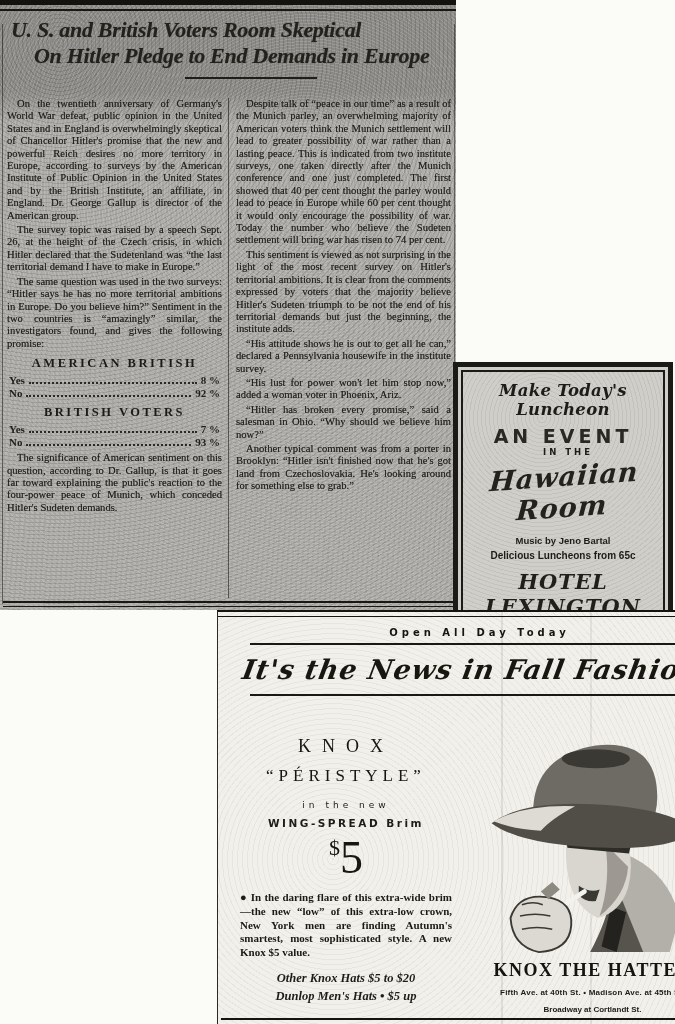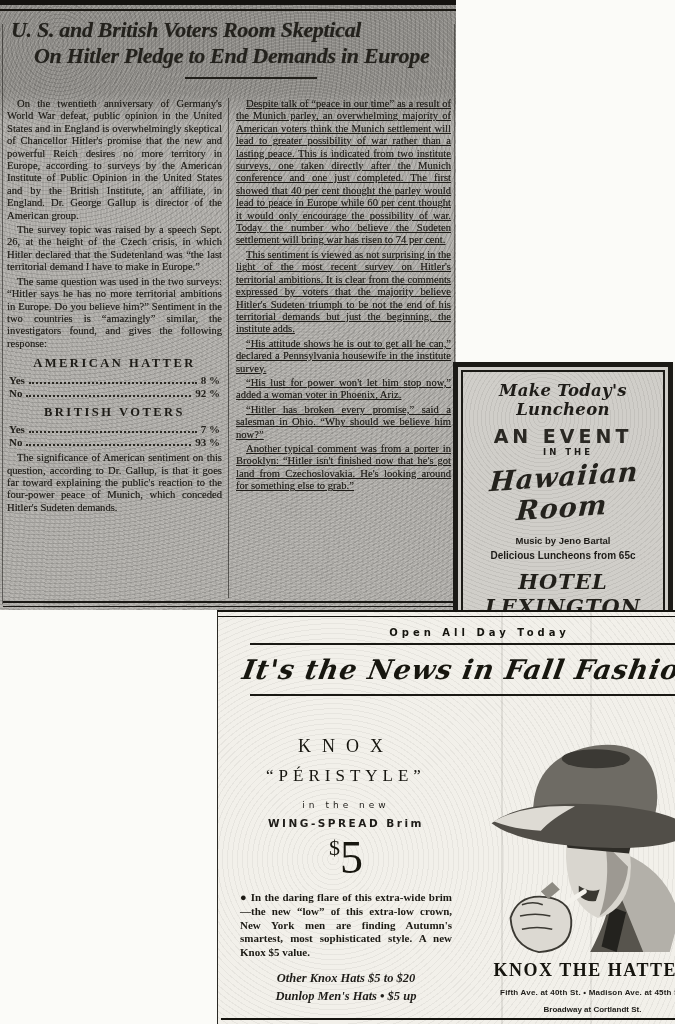--- a/index.html
+++ b/index.html
@@ -20,21 +20,21 @@
   .edge-r{position:absolute;right:1px;top:24px;bottom:6px;width:1px;background:rgba(25,23,20,.5);}
   .headline{margin:17px 6px 0;font:bold italic 22px/26px "Liberation Serif",serif;
             color:#23211c;letter-spacing:-.3px;text-shadow:0 0 1px rgba(20,20,18,.4);}
   .hl1{display:block;padding-left:5px;}
   .hl2{display:block;padding-left:28px;}
   .hl-rule{width:132px;height:2px;background:#201e19;margin:8px 0 0 185px;}
   .cols{position:absolute;top:98px;left:7px;right:5px;bottom:12px;display:flex;overflow:hidden;}
   .col{overflow:hidden;}
   .col1{width:215px;padding-right:6px;}
   .divider{width:1px;background:rgba(25,23,20,.6);}
-  .col2{flex:1;padding-left:7px;text-decoration:underline;}
+  .col2{flex:1;padding-left:7px;}
   .col p{margin:0 0 2px;text-indent:10px;text-align:justify;
          font:10.6px/12.4px "Liberation Serif",serif;color:#211f1a;
          text-shadow:0 0 .6px rgba(25,23,18,.55);}
   .vheading{text-align:center;font-weight:bold;font-size:12.5px;letter-spacing:2.5px;
             margin:6px 0 3px;color:#1d1b16;}
   .vrow{display:flex;align-items:baseline;font-size:11px;margin:1px 2px;font-weight:bold;color:#211f1a;}
   .leader{flex:1;border-bottom:2px dotted #2b2923;margin:0 4px 2px;}
   .art-rule1{position:absolute;bottom:7px;left:3px;right:3px;height:2px;background:#1a1814;}
   .art-rule2{position:absolute;bottom:3px;left:3px;right:3px;height:1px;background:#1a1814;}
 
@@ -105,23 +105,23 @@
     <h1 class="headline">
       <span class="hl1">U. S. and British Voters Room Skeptical</span>
       <span class="hl2">On Hitler Pledge to End Demands in Europe</span>
     </h1>
     <div class="hl-rule"></div>
 
     <div class="cols">
       <div class="col col1">
         <p>On the twentieth anniversary of Germany's World War defeat, public opinion in the United States and in England is overwhelmingly skeptical of Chancellor Hitler's promise that the new and powerful Reich desires no more territory in Europe, according to surveys by the American Institute of Public Opinion in the United States and by the British Institute, an affiliate, in England. Dr. George Gallup is director of the American group.</p>
         <p>The survey topic was raised by a speech Sept. 26, at the height of the Czech crisis, in which Hitler declared that the Sudetenland was “the last territorial demand I have to make in Europe.”</p>
-        <p>The same question was used in the two surveys: “Hitler says he has no more territorial ambitions in Europe. Do you believe him?” Sentiment in the two countries is “amazingly” similar, the investigators found, and gives the following response:</p>
-
-        <div class="vheading">AMERICAN HATTER</div>
+        <p>The same question was used in the two surveys: “Hitler says he has no more territorial ambitions in Europe. Do you believe him?” Sentiment in the two countries is “amazingly” similar, the investigators found, and gives the following promise:</p>
+
+        <div class="vheading">AMERICAN BRITISH</div>
         <div class="vrow">
           <span>Yes</span>
           <span class="leader"></span>
           <span>8 %</span>
         </div>
         <div class="vrow">
           <span>No</span>
           <span class="leader"></span>
           <span>92 %</span>
         </div>

